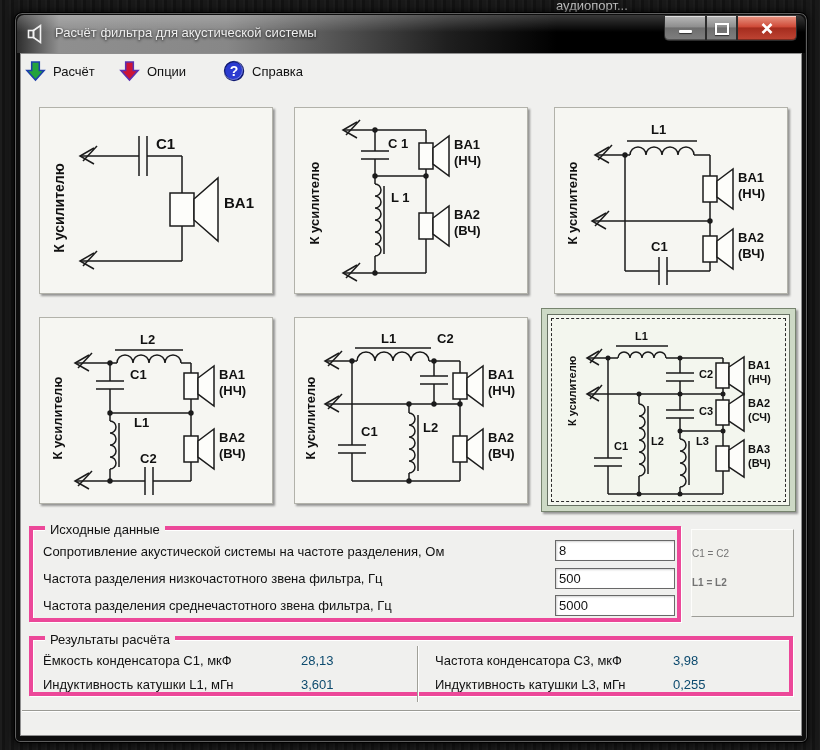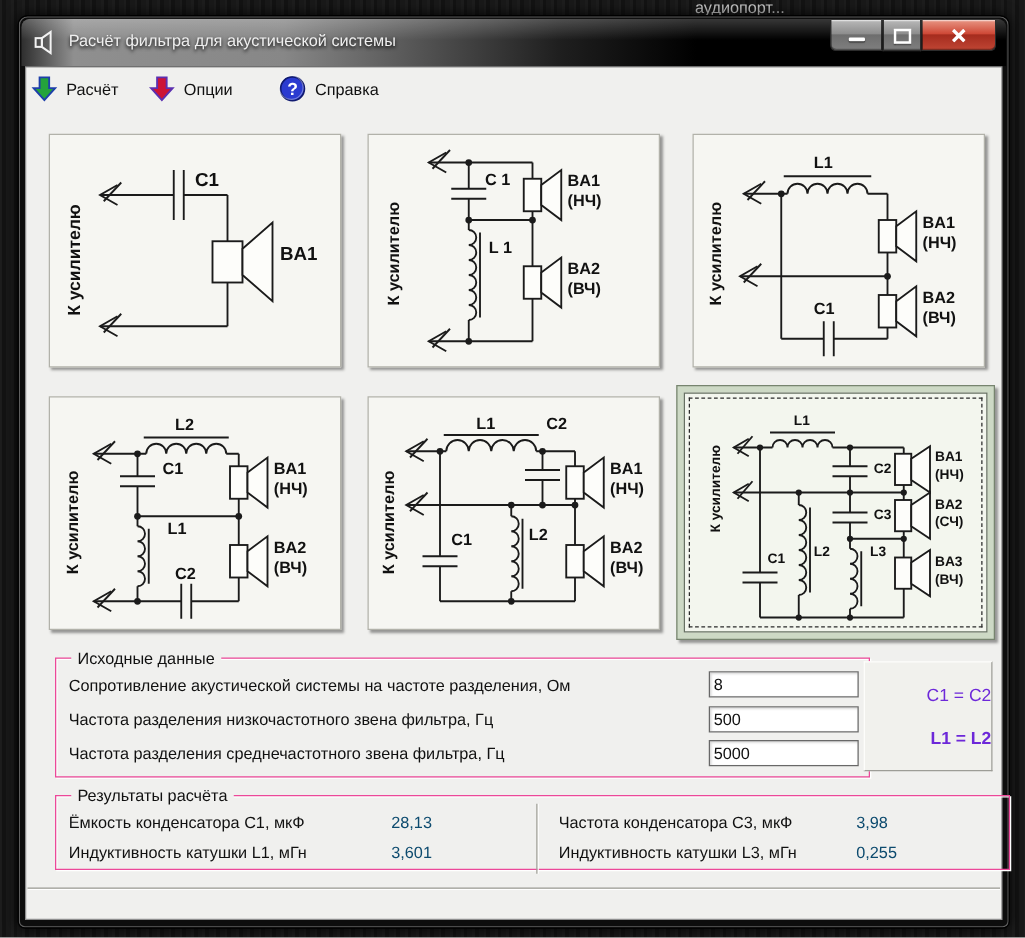--- a/index.html
+++ b/index.html
@@ -47,28 +47,28 @@
   .wire{stroke:#1b1b1b;stroke-width:1.5;fill:none;}
   .dot{fill:#1b1b1b;stroke:none;}
   .spk{stroke:#1b1b1b;stroke-width:1.5;fill:#fdfdfa;}
   text.lbl{font-family:"Liberation Sans",sans-serif;font-weight:bold;fill:#111;font-size:13px;}
   text.lbl15{font-size:15px;}
   text.lbl11{font-size:11px;}
   text.amp{font-family:"Liberation Sans",sans-serif;font-weight:bold;fill:#111;font-size:13px;text-anchor:middle;}
   text.amp14{font-size:14px;}
   text.amp11{font-size:11px;}
   
-  .group{position:absolute;border:1px solid #ec4899;box-shadow:inset 1px 1px 0 #fff,1px 1px 0 #fff;box-sizing:border-box;margin-left:15px;}
+  .group{position:absolute;border:4px solid #ec4899;box-shadow:inset 1px 1px 0 #fff,1px 1px 0 #fff;box-sizing:border-box;}
   .group-title{position:absolute;top:-8px;left:12px;background:#f0f0ee;padding:0 5px;font-size:13px;color:#111;white-space:nowrap;}
   .frow-label{position:absolute;font-size:13px;color:#111;white-space:nowrap;}
   .fld{position:absolute;width:120px;height:21px;box-sizing:border-box;background:#fff;
     border:1px solid #686868;box-shadow:inset 1px 1px 2px rgba(0,0,0,.18);
     font-family:"Liberation Sans",sans-serif;font-size:13px;color:#111;padding:0 3px;}
   .eqbox{position:absolute;left:670px;top:475px;width:103px;height:88px;background:#f1f1ed;box-sizing:border-box;
-    border:1px solid #9d9d97;border-top-color:#fdfdfb;border-left-color:#fdfdfb;text-align:right;font-size:14px;color:#6d28d9;}
+    border:1px solid #9d9d97;border-top-color:#fdfdfb;border-left-color:#fdfdfb;text-align:left;font-size:10px;color:#737373;}
   .eq1{margin-top:18px;} .eq2{margin-top:18px;font-weight:bold;}
   .res-label{position:absolute;font-size:13px;color:#111;white-space:nowrap;}
   .res-value{position:absolute;font-size:13px;color:#0c4a6e;white-space:nowrap;}
   .res-divider{position:absolute;left:384px;top:6px;width:1px;height:56px;background:#a0a098;box-shadow:1px 0 0 #fff;}
   .statusbar{position:absolute;left:1px;right:1px;top:656px;height:22px;border-top:1px solid #9a9a94;box-shadow:inset 0 1px 0 #fff;}
 </style>
 </head>
 <body>
 
 <div class="desktop">

